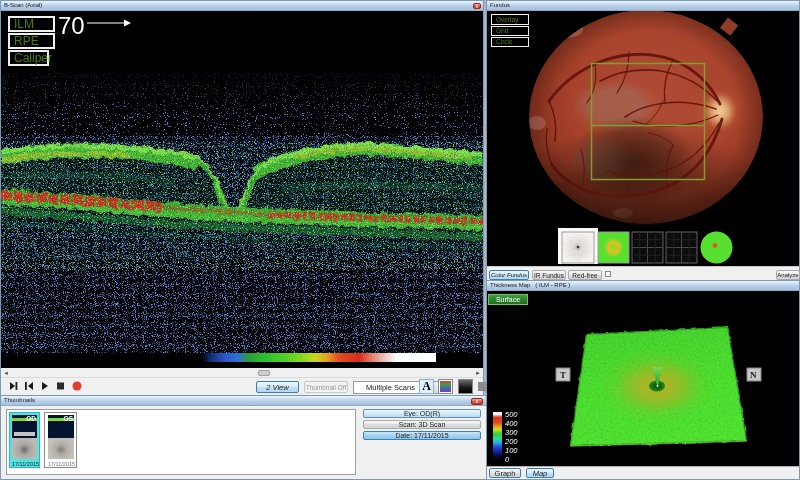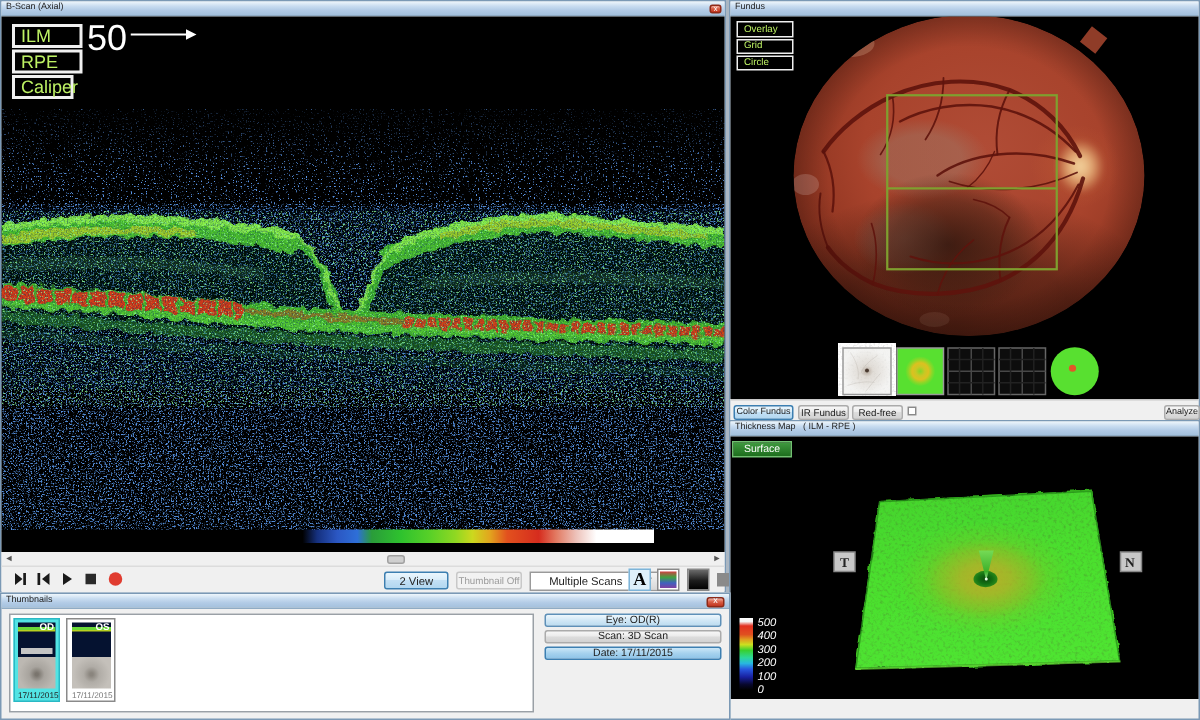--- a/index.html
+++ b/index.html
@@ -6,22 +6,22 @@
 #root { position:absolute; left:0; top:0; width:800px; height:480px; background:#aab6c2; }
 .win { position:absolute; border:1px solid #7b99b5; background:#f0f0f0; }
 .tb { position:absolute; left:0; top:0; right:0; height:10px;
   background:linear-gradient(#eef6fc,#c8dcf0 35%,#b2cbe6 65%,#a4c1dd);
   border-bottom:1px solid #8fabc4; font-size:6px; color:#222; line-height:9px; padding-left:3px; white-space:nowrap; }
 .xbtn { position:absolute; width:12px; height:7px; background:linear-gradient(#f2b0a2,#d95f47 45%,#c1351f);
   border:1px solid #8e2a18; border-radius:2px; color:#fff; font-size:6px; line-height:5px; text-align:center; }
 .btn { position:absolute; border:1px solid #ababab; border-radius:2px;
   background:linear-gradient(#f7f7f7,#ebebeb 45%,#dddddd 50%,#d2d2d2);
   font-size:8px; color:#222; text-align:center; white-space:nowrap; overflow:hidden; }
-.btn.sel { border-color:#3c7fb1; background:linear-gradient(#eaf6fd,#d9edfa 45%,#c3e0f5 50%,#b2d7f0); }
-.octbtn { position:absolute; border:2px solid #f0f0f0; background:#000; color:#bef264; padding-left:4px; }
+.btn.sel { border-color:#3c7fb1; background:linear-gradient(#eaf6fd,#d9edfa 45%,#c3e0f5 50%,#b2d7f0);font-style:italic; }
+.octbtn { position:absolute; border:2px solid #f0f0f0; background:#000; color:#4d7c0f; padding-left:4px; }
 </style></head>
 <body>
 <div id="root">
 
 <div class="win" style="left:0;top:0;width:484px;height:395px;">
  <div class="tb">B-Scan (Axial)</div>
  <div class="xbtn" style="top:2px;right:2px;width:8px;height:6px;line-height:4px;font-size:5px;">x</div>
  <div style="position:absolute;left:0;top:10px;width:482px;height:357px;background:#000;overflow:hidden;">
   <svg width="482" height="357" style="position:absolute;left:0;top:0;">
    <defs>
@@ -105,21 +105,21 @@
    <rect x="0" y="130" width="482" height="130" filter="url(#dotsGreen)" opacity="0.8"></rect>
    <rect x="0" y="100" width="482" height="242" filter="url(#dotsCyan)" opacity="0.8"></rect>
    <rect x="51" y="352" width="384" height="8" fill="#000"></rect>
   </svg>
   <div style="position:absolute;left:51px;top:342px;width:384px;height:9px;background:linear-gradient(to right,
     #000 0%,#000 39%,#15307e 41.5%,#2b57c3 45%,#2e6fd8 48.5%,#2a9c3a 51%,#2ec22e 56%,#57d028 61%,#8fd822 65.5%,
     #ccd81e 68.5%,#e2a51e 71.5%,#e2511e 74.5%,#d62c1e 80%,#e27a62 83%,#edc2ba 86.5%,#fff 90%,#fff 100%);"></div>
   <div class="octbtn" style="left:7px;top:5px;width:47px;height:16px;font-size:12px;line-height:13px;">ILM</div>
   <div class="octbtn" style="left:7px;top:22px;width:47px;height:16px;font-size:12px;line-height:13px;">RPE</div>
   <div class="octbtn" style="left:7px;top:39px;width:41px;height:16px;font-size:12px;line-height:13px;">Caliper</div>
-  <div style="position:absolute;left:57px;top:1px;color:#fff;font-size:24px;font-weight:400;">50</div>
+  <div style="position:absolute;left:57px;top:1px;color:#fff;font-size:24px;font-weight:400;">70</div>
   <svg width="46" height="10" style="position:absolute;left:86px;top:7px;">
     <line x1="0" y1="5" x2="38" y2="5" stroke="#fff" stroke-width="1.2"></line>
     <path d="M 37,1.5 L 44,5 L 37,8.5 Z" fill="#fff"></path>
   </svg>
  </div>
  <div style="position:absolute;left:0;top:367px;width:482px;height:10px;background:#f0f0f0;border-bottom:1px solid #dcdcdc;">
    <div style="position:absolute;left:2px;top:2px;font-size:6px;color:#555;line-height:6px;">◄</div>
    <div style="position:absolute;right:2px;top:2px;font-size:6px;color:#555;line-height:6px;">►</div>
    <div style="position:absolute;left:257px;top:2px;width:12px;height:6px;background:#cfcfcf;border:1px solid #a0a0a0;border-radius:2px;"></div>
  </div>
@@ -404,20 +404,24 @@
     <g font-size="7.5" font-style="italic" fill="#fff">
       <text x="18" y="126">500</text>
             <text x="18" y="135">400</text>
             <text x="18" y="144">300</text>
       <text x="18" y="153">200</text>
             <text x="18" y="162">100</text>
             <text x="18" y="171">0</text>
     </g>
   </svg>
  </div>
+ <div style="position:absolute;left:0;top:185px;width:312px;height:13px;background:#f0f0f0;border-top:1px solid #b0b0b0;">
+   <div class="btn" style="left:2px;top:1px;width:32px;height:10px;line-height:9px;font-size:7.5px;border-color:#3c7fb1;">Graph</div>
+   <div class="btn sel" style="left:39px;top:1px;width:28px;height:10px;line-height:9px;font-size:7.5px;">Map</div>
+ </div>
  <div style="position:absolute;left:1px;top:13px;width:40px;height:11px;background:linear-gradient(#3f9a3f,#1e6e1e);border:1px solid #70c070;color:#fff;font-size:7px;line-height:9px;text-align:center;">Surface</div>
 </div>
 
 <div class="win" style="left:0;top:395px;width:487px;height:85px;">
  <div class="tb">Thumbnails</div>
  <div class="xbtn" style="top:1.5px;right:3px;">x</div>
  <div style="position:absolute;left:5px;top:13px;width:350px;height:66px;background:#fff;border:1px solid #9aa0a6;"></div>
 
  <div style="position:absolute;left:8px;top:16px;width:31px;height:56px;background:#52e4e4;border:1px solid #2ab8c4;">
    <div style="position:absolute;left:2px;top:2px;width:25px;height:23px;background:#051230;overflow:hidden;">

